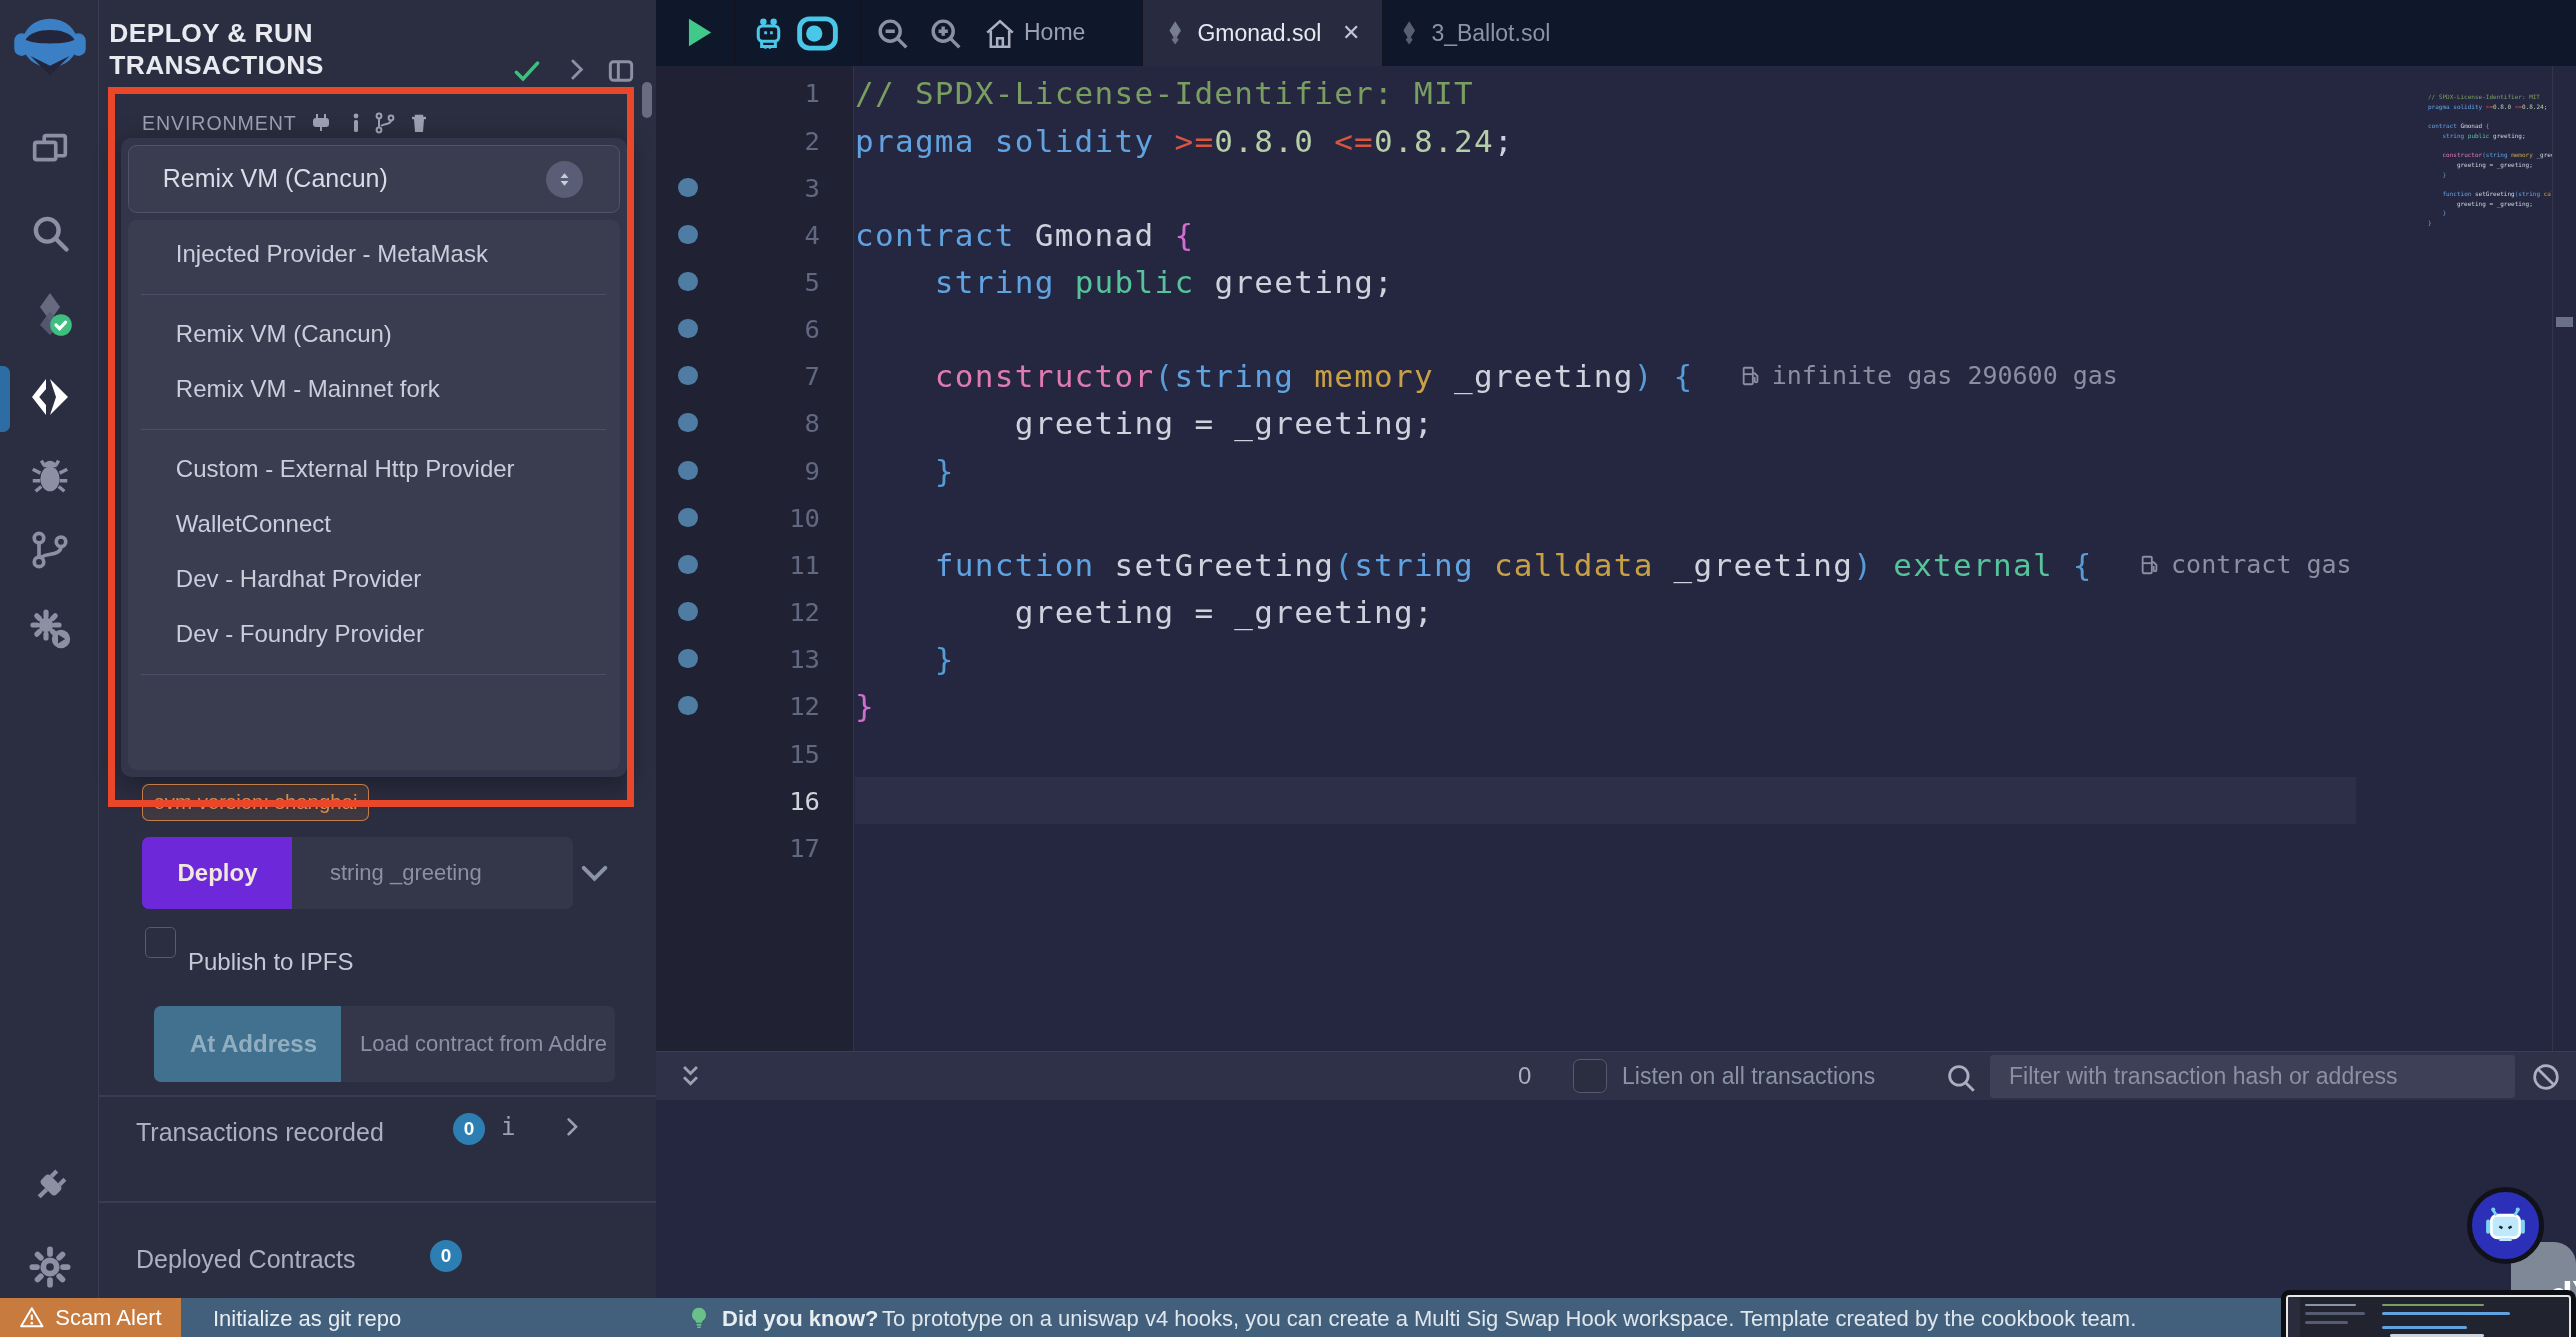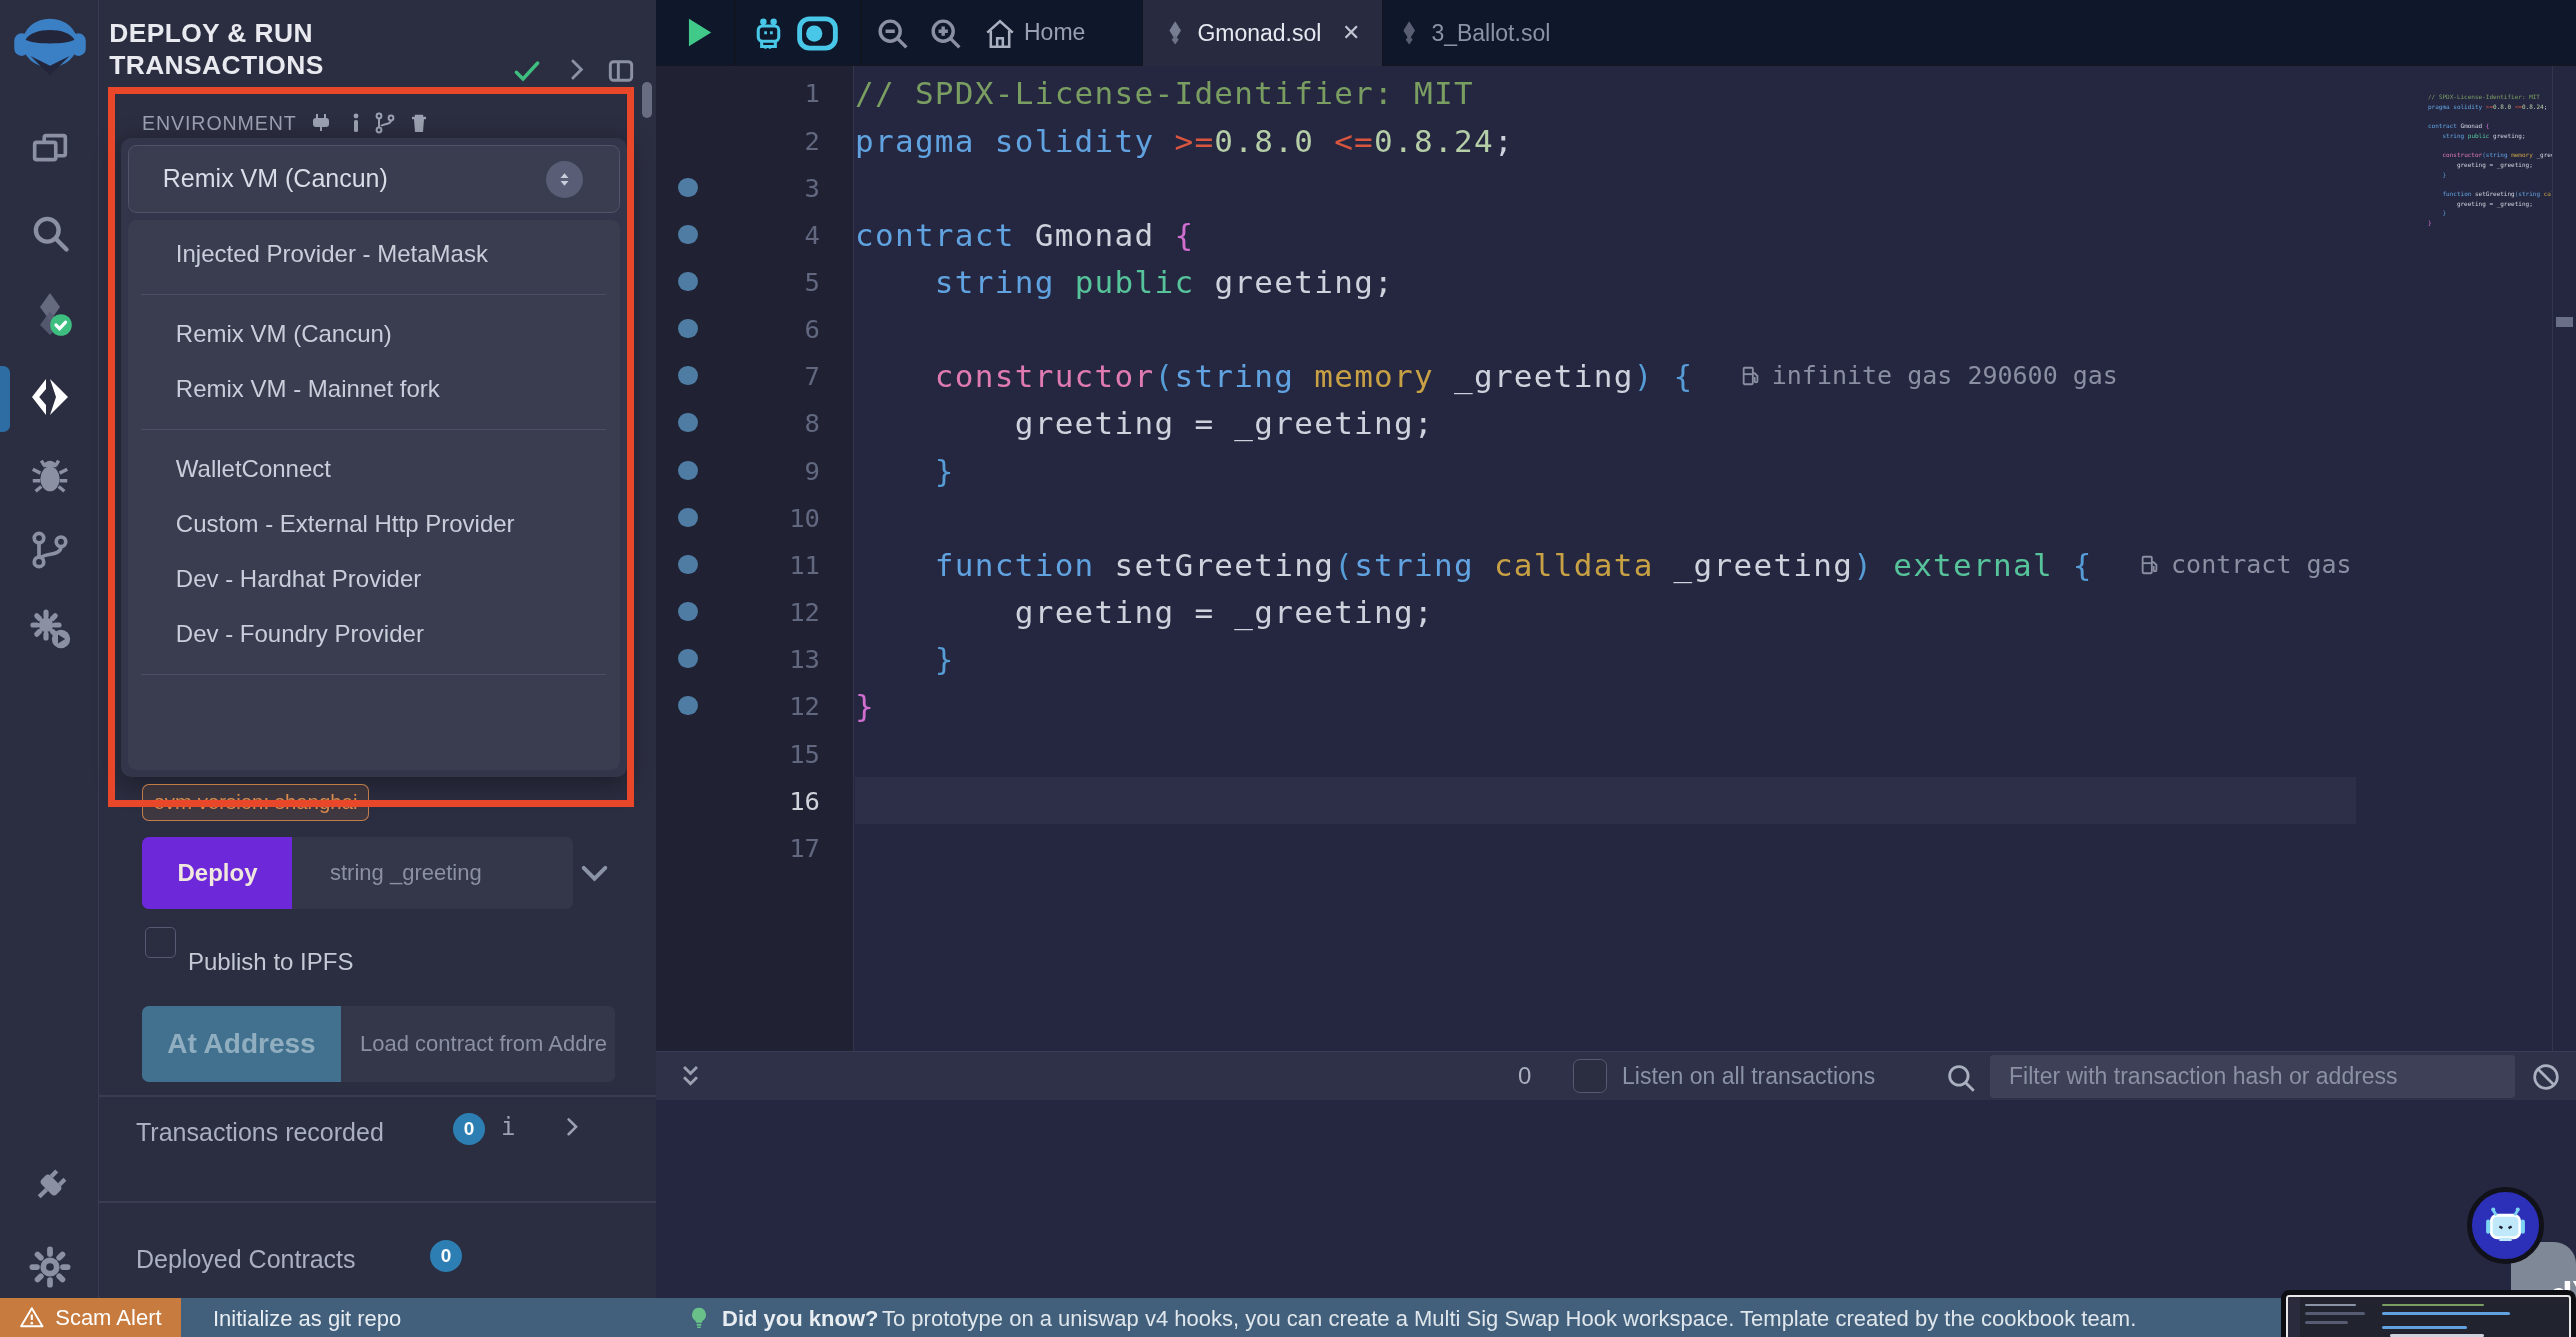--- a/index.html
+++ b/index.html
@@ -37,22 +37,22 @@
   #red-highlight { left:9.4px; top:87px; width:526px; height:720px; border:7.7px solid #e8472a; z-index:50; pointer-events:none; }
 
   #deploy-btn { left:43px; top:837px; width:151px; height:72px; background:#6d28d9; border:none; border-radius:6.8px 0 0 6.8px;
                 color:#f0e8dd; font-size:24px; font-weight:bold; font-family:inherit; }
   #deploy-input { left:193px; top:837px; width:281px; height:72px; background:#343649; border:none; border-radius:0 6.8px 6.8px 0;
                   color:#0ea5e9; font-size:22px; padding-left:38px; font-family:inherit; }
   #deploy-chevron { left:477px; top:854px; }
   .checkbox { width:31px; height:31px; border:1.7px solid #565a72; border-radius:5.1px; background:#2b2d40; }
   #publish-cb { left:46px; top:927px; }
   #publish-label { left:89px; top:930px; font-size:24px; color:#c3c9d5;margin-top:18px; }
-  #ataddr-btn { left:43px; top:1006px; width:199px; height:76px; background:#41718e; border:none; border-radius:6.8px 0 0 6.8px;
-                color:rgba(210,224,233,.55); font-size:28px; font-weight:bold; font-family:inherit; }
+  #ataddr-btn { left:55px; top:1006px; width:199px; height:76px; background:#41718e; border:none; border-radius:6.8px 0 0 6.8px;
+                color:rgba(210,224,233,.55); font-size:24px; font-weight:bold; font-family:inherit; }
   #ataddr-input { left:242px; top:1006px; width:274px; height:76px; background:#343649; border:none; border-radius:0 6.8px 6.8px 0;
                   color:#c5cad6; font-size:22px; padding-left:19px; font-family:inherit; }
 
   .panel-div { left:0; width:557px; height:1.7px; background:#3a3d52; }
   .section-title { font-size:25px; color:#aab0bf; }
   .badge { display:inline-flex; align-items:center; justify-content:center; width:32px; height:32px; border-radius:50%;
            background:#2d7fb3; color:#fff; font-size:19px; font-weight:bold; }
   .info-i { font-family:"DejaVu Sans Mono", monospace; color:#9ba1b0; font-size:24px; }
 
   input::placeholder { color:#8b90a3; opacity:1; }
@@ -253,22 +253,22 @@
               <path d="M12 4l5 6H7z M12 20l-5-6h10z" fill="#c9cedb"></path>
             </svg>
           </span>
       </div>
       <div id="env-menu" class="abs" style="left:6.8px;top:82px">
           <div class="menu-item">Injected Provider - MetaMask</div>
           <div class="menu-div"></div>
           <div class="menu-item">Remix VM (Cancun)</div>
           <div class="menu-item">Remix VM - Mainnet fork</div>
           <div class="menu-div"></div>
+          <div class="menu-item">Custom - External Http Provider</div>
           <div class="menu-item">WalletConnect</div>
-          <div class="menu-item">Custom - External Http Provider</div>
           <div class="menu-item">Dev - Hardhat Provider</div>
           <div class="menu-item">Dev - Foundry Provider</div>
           <div class="menu-div"></div>
         </div>
     </div>
 
     <div id="evm-pill" class="abs">evm version: shanghai</div>
 
     <button id="deploy-btn" class="abs">Deploy</button>
     <input id="deploy-input" class="abs" placeholder="string _greeting" style="">

